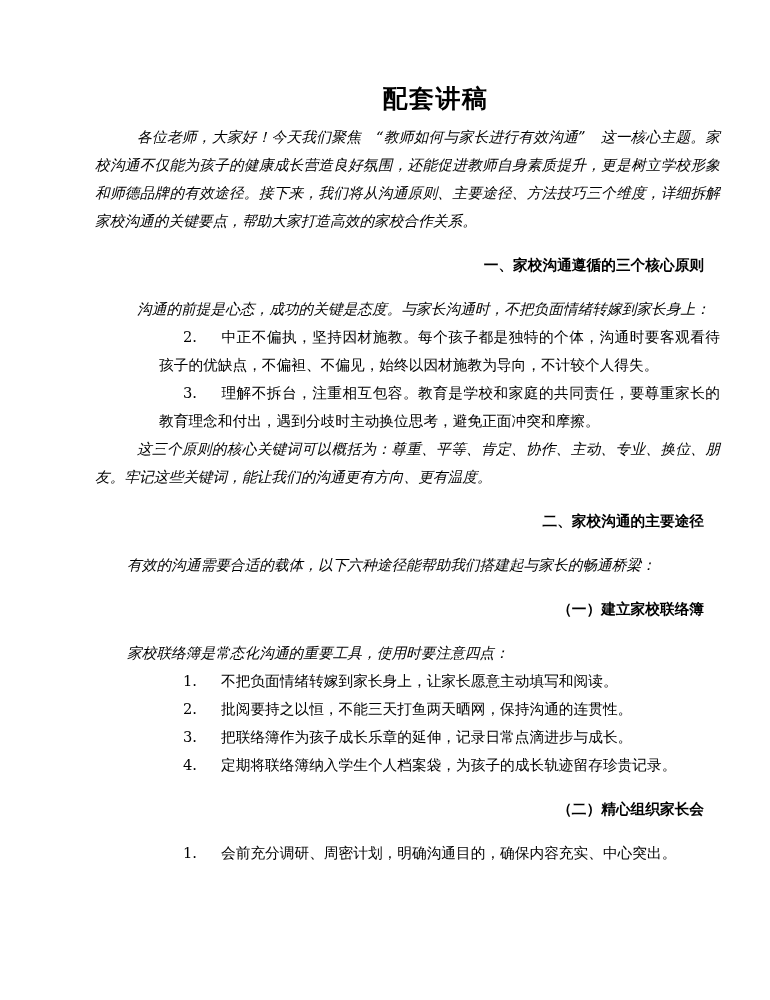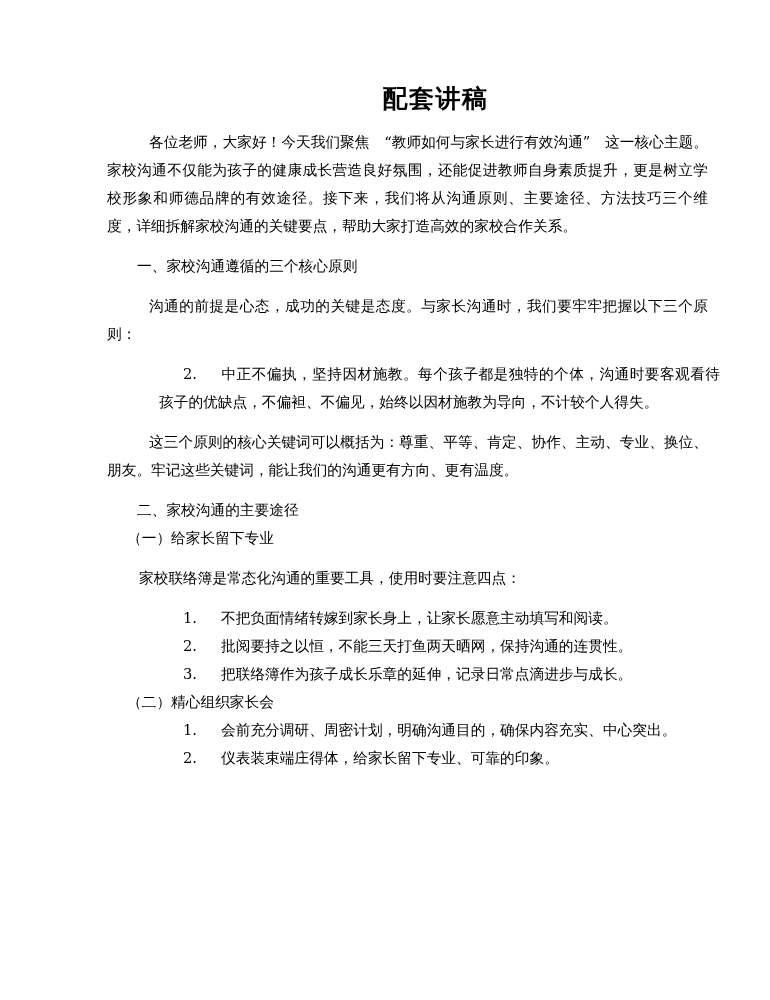--- a/index.html
+++ b/index.html
@@ -24,33 +24,35 @@
   .doc-title {
     margin: 82px 0 7px 0;
     font-size: 25px;
     font-weight: bold;
     line-height: 34px;
     text-align: center;
     text-indent: 56px;
     letter-spacing: 1.5px;
   }
   .para {
-    margin: 12px;
+    margin: 0;
     text-align: justify;
     text-indent: 42px;
+    font-style: italic;
   }
   .para.s2 {
     text-indent: 32px;
   }
   .heading {
-    margin: 0;
+    margin: 16px;
     font-size: inherit;
-    font-weight: normal;
+    font-weight: bold;
     text-indent: 42px;
     line-height: 28px;
+    text-align: right;
   }
   .heading.sub {
     text-indent: 32px;
   }
   .li {
     margin: 0 0 0 64px;
     text-indent: 24px;
     text-align: justify;
   }
   .li .tab {
@@ -61,33 +63,36 @@
 </head>
 <body>
 
 <div class="page">
 
   <h1 class="doc-title">配套讲稿</h1>
 
   <p class="para">各位老师，大家好！今天我们聚焦　“教师如何与家长进行有效沟通”　这一核心主题。家校沟通不仅能为孩子的健康成长营造良好氛围，还能促进教师自身素质提升，更是树立学校形象和师德品牌的有效途径。接下来，我们将从沟通原则、主要途径、方法技巧三个维度，详细拆解家校沟通的关键要点，帮助大家打造高效的家校合作关系。</p>
 
   <h2 class="heading">一、家校沟通遵循的三个核心原则</h2>
-  <p class="para">沟通的前提是心态，成功的关键是态度。与家长沟通时，我们要牢牢把握以下三个原则：</p>
+  <p class="para">沟通的前提是心态，成功的关键是态度。与家长沟通时，不把负面情绪转嫁到家长身上：</p>
 
   <div class="li"><span>2.</span><span class="tab"></span><span>中正不偏执，坚持因材施教。每个孩子都是独特的个体，沟通时要客观看待孩子的优缺点，不偏袒、不偏见，始终以因材施教为导向，不计较个人得失。</span></div>
+  <div class="li"><span>3.</span><span class="tab"></span><span>理解不拆台，注重相互包容。教育是学校和家庭的共同责任，要尊重家长的教育理念和付出，遇到分歧时主动换位思考，避免正面冲突和摩擦。</span></div>
 
   <p class="para">这三个原则的核心关键词可以概括为：尊重、平等、肯定、协作、主动、专业、换位、朋友。牢记这些关键词，能让我们的沟通更有方向、更有温度。</p>
 
   <h2 class="heading">二、家校沟通的主要途径</h2>
+  <p class="para s2">有效的沟通需要合适的载体，以下六种途径能帮助我们搭建起与家长的畅通桥梁：</p>
 
-  <h3 class="heading sub">（一）给家长留下专业</h3>
+  <h3 class="heading sub">（一）建立家校联络簿</h3>
   <p class="para s2">家校联络簿是常态化沟通的重要工具，使用时要注意四点：</p>
 
   <div class="li"><span>1.</span><span class="tab"></span><span>不把负面情绪转嫁到家长身上，让家长愿意主动填写和阅读。</span></div>
   <div class="li"><span>2.</span><span class="tab"></span><span>批阅要持之以恒，不能三天打鱼两天晒网，保持沟通的连贯性。</span></div>
   <div class="li"><span>3.</span><span class="tab"></span><span>把联络簿作为孩子成长乐章的延伸，记录日常点滴进步与成长。</span></div>
+  <div class="li"><span>4.</span><span class="tab"></span><span>定期将联络簿纳入学生个人档案袋，为孩子的成长轨迹留存珍贵记录。</span></div>
 
   <h3 class="heading sub">（二）精心组织家长会</h3>
 
   <div class="li"><span>1.</span><span class="tab"></span><span>会前充分调研、周密计划，明确沟通目的，确保内容充实、中心突出。</span></div>
   <div class="li"><span>2.</span><span class="tab"></span><span>仪表装束端庄得体，给家长留下专业、可靠的印象。</span></div>
 
 </div>
 
 </body></html>

